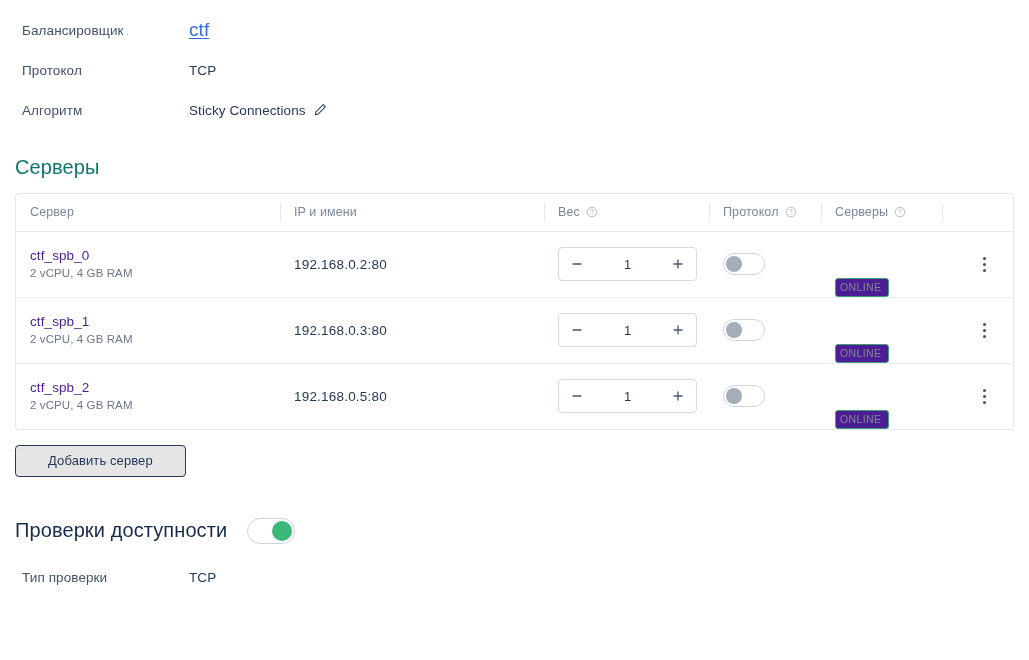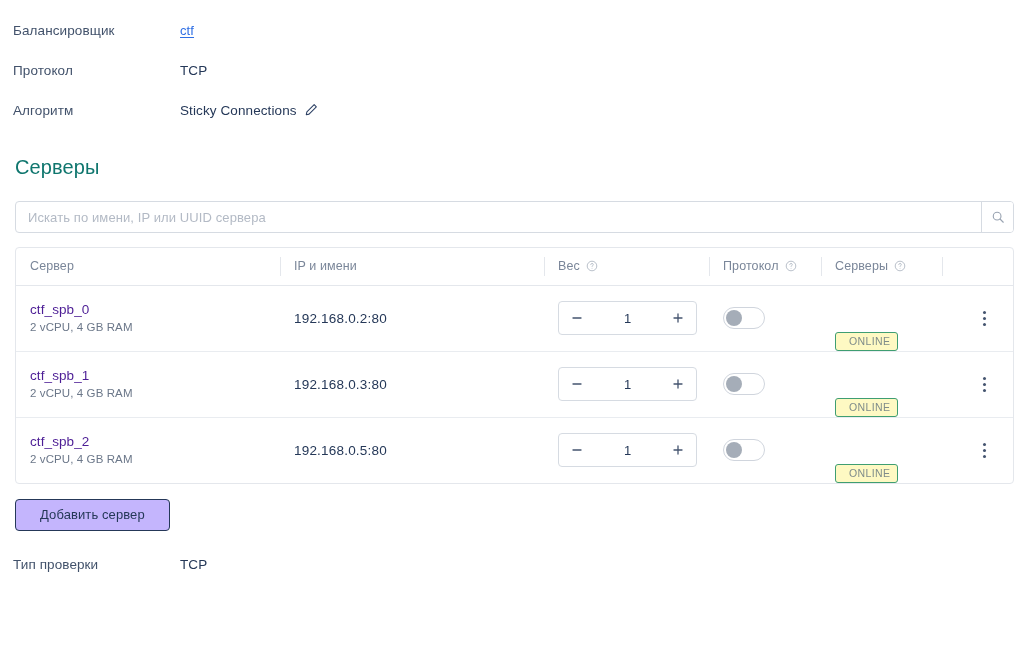--- a/index.html
+++ b/index.html
@@ -14,21 +14,21 @@
   body { overflow: hidden; position: relative; }
 
   .page { width: 1029px; height: 660px; position: relative; padding: 0; }
 
   
   .props { padding: 0 0 0 0; margin-top: 10px; }
   .prop-row {
     display: flex;
     align-items: center;
     height: 40px;
-    padding-left: 13px;
+    padding-left: 22px;
   }
   .prop-label {
     width: 167px;
     flex: 0 0 167px;
     font-size: 13.5px;
     color: #42526b;
     letter-spacing: .1px;
   }
   .prop-value {
     font-size: 13.5px;
@@ -36,21 +36,21 @@
     display: flex;
     align-items: center;
     gap: 7px;
     letter-spacing: .1px;
   }
   .prop-link {
     color: #2f6fe4;
     text-decoration: underline;
     text-underline-offset: 2px;
     cursor: pointer;
-    font-size: 13px;
+    font-size: 19px;
   }
   .pencil-icon {
     display: inline-flex;
     width: 14px; height: 14px;
     cursor: pointer;
     color: #2b3f63;
   }
   .pencil-icon svg { width: 14px; height: 14px; display: block; }
 
   
@@ -233,23 +233,23 @@
   .toggle.on .knob { left: auto; right: 2px; background: #3cb878; }
 
   
   .badge {
     display: inline-block;
     border: 1px solid #3f9e72;
     border-radius: 3px;
     color: #7f8c8a;
     font-size: 10.5px;
     letter-spacing: .4px;
-    padding: 2px 6px 2px 13px;
+    padding: 2px 6px 2px 4px;
     line-height: 13px;
-    background: #fef9c3;
+    background: #4c1d95;
     margin-top: 46px;
   }
 
   
   .kebab {
     width: 22px; height: 26px;
     display: flex; flex-direction: column;
     align-items: center; justify-content: center;
     gap: 3px;
     cursor: pointer;
@@ -259,24 +259,24 @@
     width: 3px; height: 3px; border-radius: 50%;
     background: #44546f; display: block;
   }
   td.menu-cell { padding: 0; }
   td.menu-cell .kebab { margin: 0 auto; }
 
   
   .add-btn-wrap { padding: 15px 0 0 15px; }
   .add-btn {
     height: 32px;
-    padding: 0 24px;
+    padding: 0 32px;
     border: 1px solid #253858;
     border-radius: 4px;
-    background: #c4b5fd;
+    background: #e5e5e5;
     color: #253858;
     font-size: 13px;
     font-family: inherit;
     cursor: pointer;
     letter-spacing: .1px;
   }
 
   
   .hc-head {
     display: flex;
@@ -325,33 +325,20 @@
             <path d="M11.6 1.9l2.5 2.5-8.3 8.3-3.2.7.7-3.2z"></path>
           </svg>
         </span>
       </div>
     </div>
 
   </div>
 
   <h2 class="section-title">Серверы</h2>
 
-  <div class="search-wrap">
-    <div class="search-box">
-      <input class="search-input" type="text" placeholder="Искать по имени, IP или UUID сервера" style="">
-      <button class="search-btn">
-        <span>
-          <svg viewBox="0 0 16 16" fill="none" stroke="currentColor" stroke-width="1.3" stroke-linecap="round">
-            <circle cx="7" cy="7" r="4.4"></circle>
-            <path d="M10.3 10.3L14 14"></path>
-          </svg>
-        </span>
-      </button>
-    </div>
-  </div>
 
   <div class="table-wrap">
     <table class="servers">
       <colgroup>
         <col class="c-server">
           <col class="c-ip">
           <col class="c-weight">
         <col class="c-reserve">
           <col class="c-status">
           <col class="c-menu">
@@ -530,20 +517,26 @@
         </tr>
 
       </tbody>
     </table>
   </div>
 
   <div class="add-btn-wrap">
     <button class="add-btn">Добавить сервер</button>
   </div>
 
+  <div class="hc-head">
+    <span class="hc-title">Проверки доступности</span>
+    <span class="toggle on hc-toggle">
+      <span class="knob"></span>
+    </span>
+  </div>
 
   <div class="props hc-props">
     <div class="prop-row">
       <div class="prop-label">Тип проверки</div>
       <div class="prop-value">TCP</div>
     </div>
   </div>
 
 </div>
 

